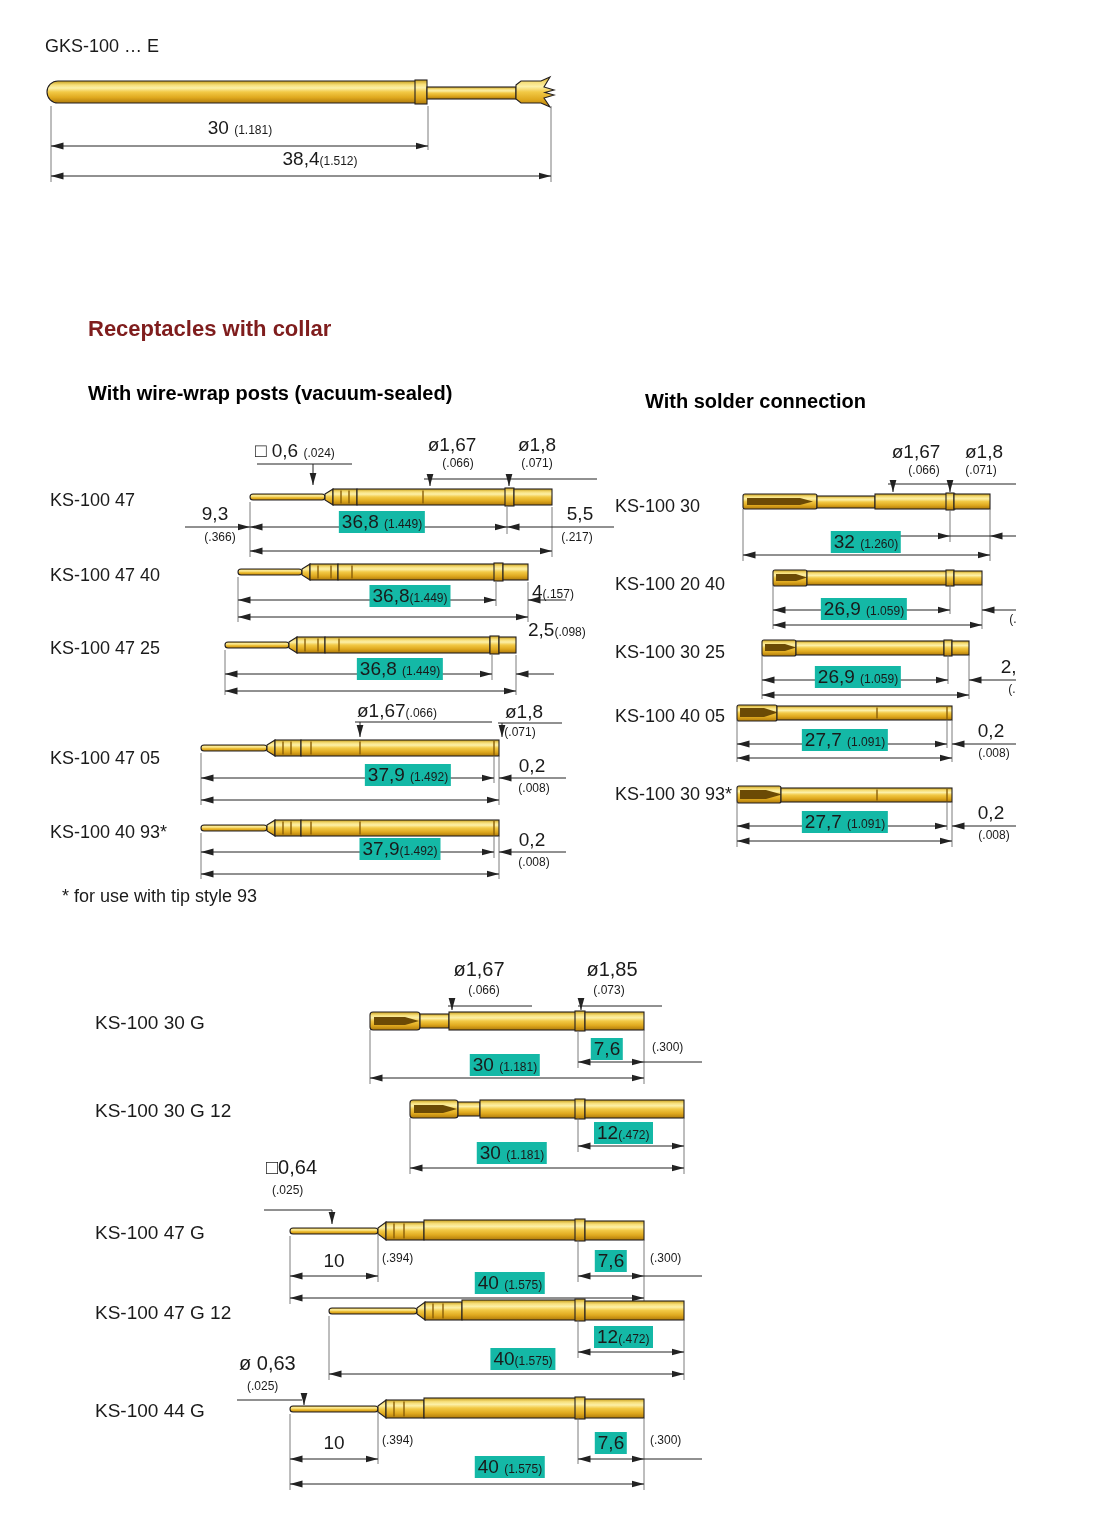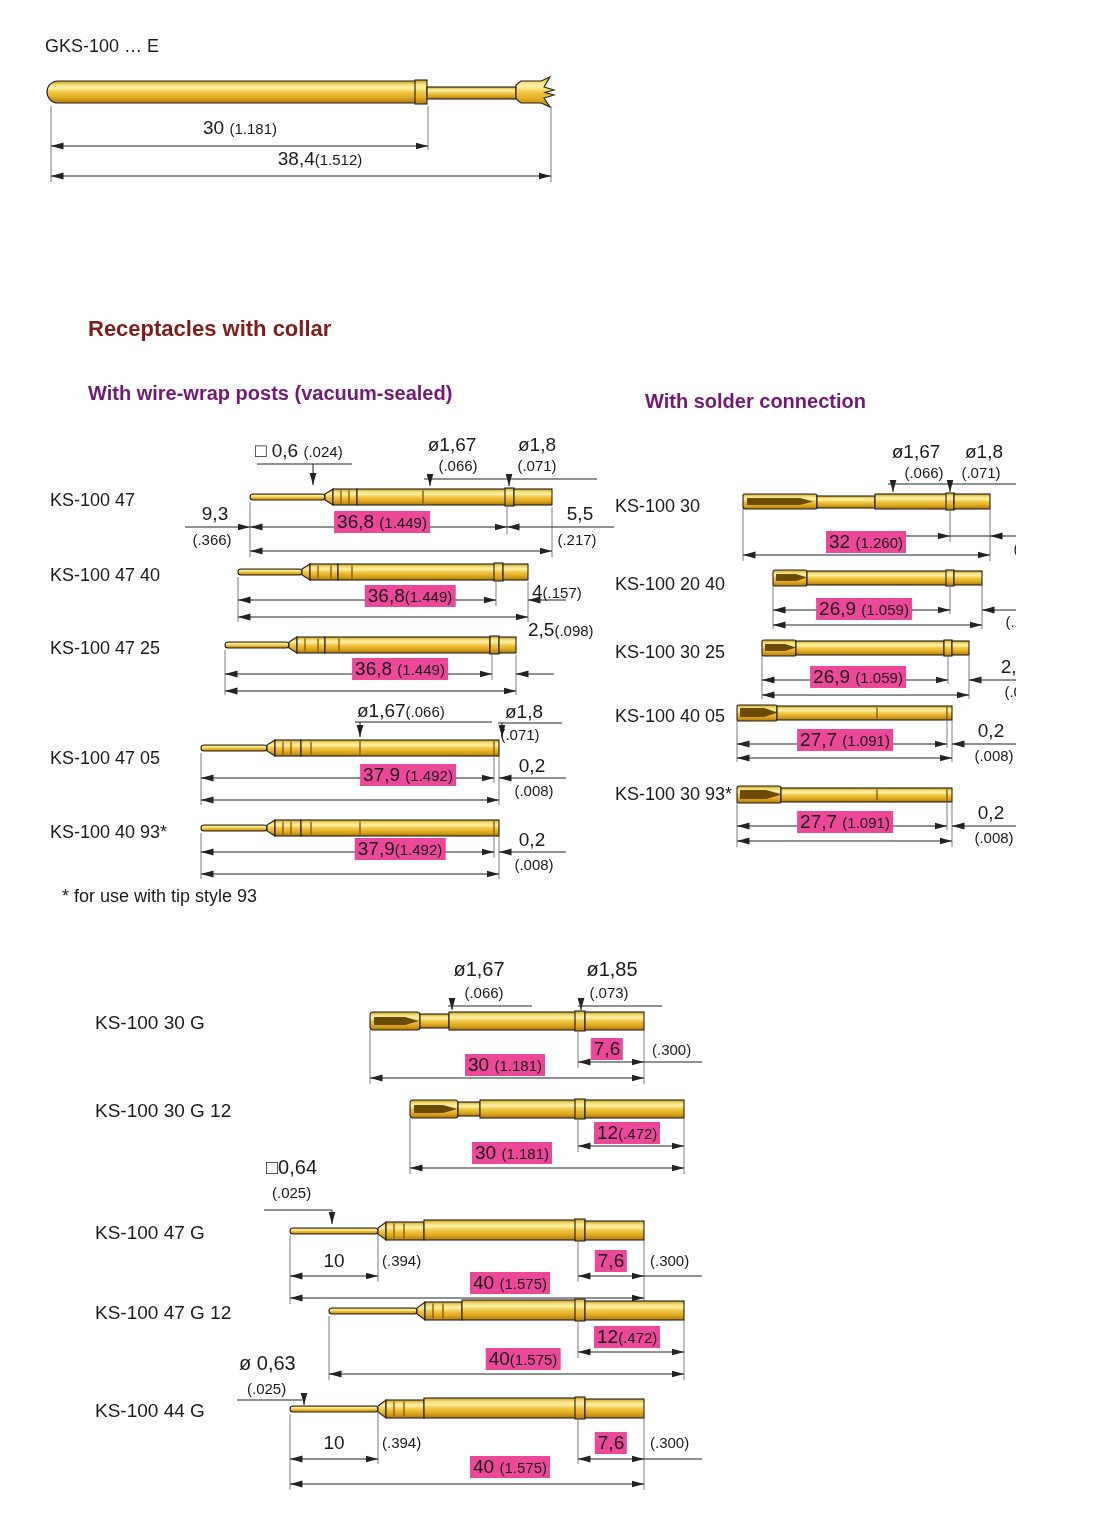--- a/index.html
+++ b/index.html
@@ -2,25 +2,25 @@
 <html><head>
 <meta charset="utf-8">
 <style>
   html,body{margin:0;padding:0;background:#fff}
   #page{position:relative;width:1016px;height:1518px;background:#fff;
         font-family:"Liberation Sans",sans-serif;color:#1a1a1a;overflow:hidden}
   #draw{position:absolute;left:0;top:0;z-index:1}
   .t{position:absolute;white-space:nowrap;z-index:2;line-height:1.15}
   .lbl{font-size:18px}
   .dim{font-size:19px}
-  .din{font-size:15px}
+  .din{font-size:12px}
   .c{transform:translateX(-50%)}
-  .bg{background:#ec4899;padding:0 3px}
+  .bg{background:#14b8a6;padding:0 3px}
   .h1{font-size:22px;font-weight:bold;color:#7f1d1d}
-  .h2{font-size:20px;font-weight:bold;color:#701a75}
+  .h2{font-size:20px;font-weight:bold;color:#000000}
   .fn{font-size:18px}
   .body{fill:url(#gold);stroke:#231f20;stroke-width:1.1}
   .grv{stroke:#8a5f08;stroke-width:1.4;fill:none}
   .slot{fill:#6b4a05;stroke:none}
   .ext{stroke:#6e6e6e;stroke-width:0.9;fill:none}
   .dml{stroke:#222;stroke-width:1;fill:none}
 </style>
 </head>
 <body>
 
@@ -329,21 +329,21 @@
 <div class="t h2" style="left:645px;top:390px">With solder connection</div>
 <div class="t fn" style="left:62px;top:886px">* for use with tip style 93</div>
 
 <div class="t lbl" style="left:50px;top:490px">KS-100 47</div>
 <div class="t dim" style="left:255px;top:440px"><span>□ 0,6</span> <span class="din">(.024)</span></div>
 <div class="t dim c" style="left:452px;top:434px">ø1,67</div>
 <div class="t din c" style="left:458px;top:457px">(.066)</div>
 <div class="t dim c" style="left:537px;top:434px">ø1,8</div>
 <div class="t din c" style="left:537px;top:457px">(.071)</div>
 <div class="t dim c" style="left:215px;top:503px">9,3</div>
-<div class="t din c" style="left:212px;top:531px">(.366)</div>
+<div class="t din c" style="left:220px;top:531px">(.366)</div>
 <div class="t dim c bg" style="left:382px;top:511px"><span>36,8</span> <span class="din">(1.449)</span></div>
 <div class="t dim c" style="left:580px;top:503px">5,5</div>
 <div class="t din c" style="left:577px;top:531px">(.217)</div>
 
 <div class="t lbl" style="left:50px;top:565px">KS-100 47 40</div>
 <div class="t dim c bg" style="left:410px;top:585px"><span>36,8</span><span class="din">(1.449)</span></div>
 <div class="t dim" style="left:532px;top:581px"><span>4</span><span class="din">(.157)</span></div>
 
 <div class="t lbl" style="left:50px;top:638px">KS-100 47 25</div>
 <div class="t dim c bg" style="left:400px;top:658px"><span>36,8</span> <span class="din">(1.449)</span></div>

